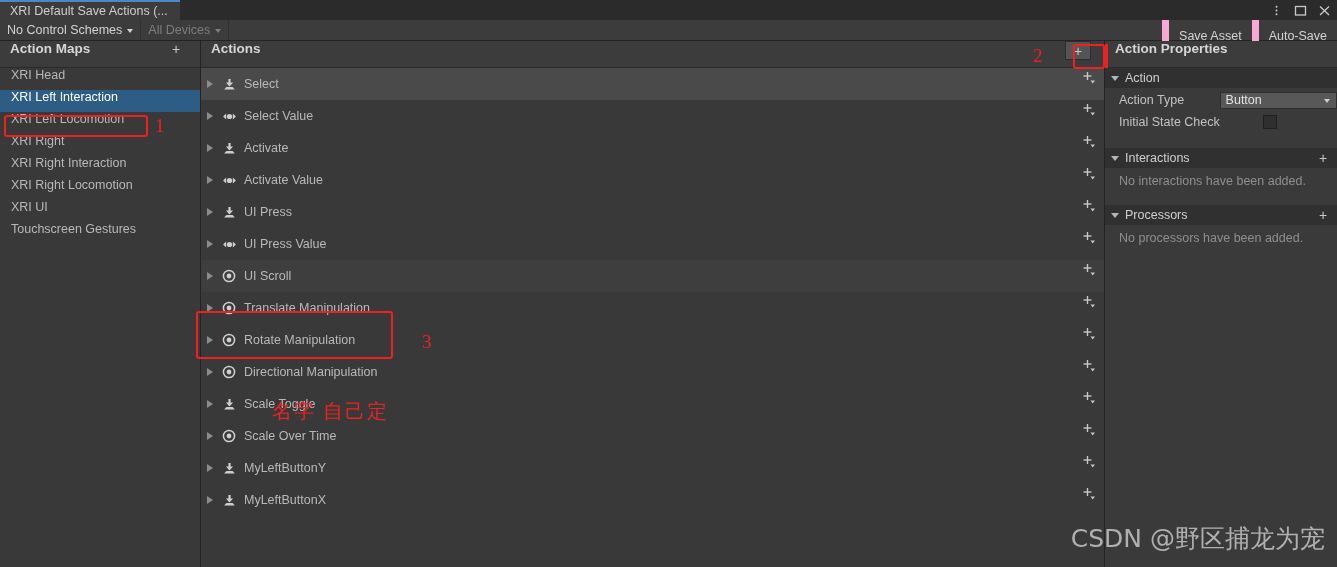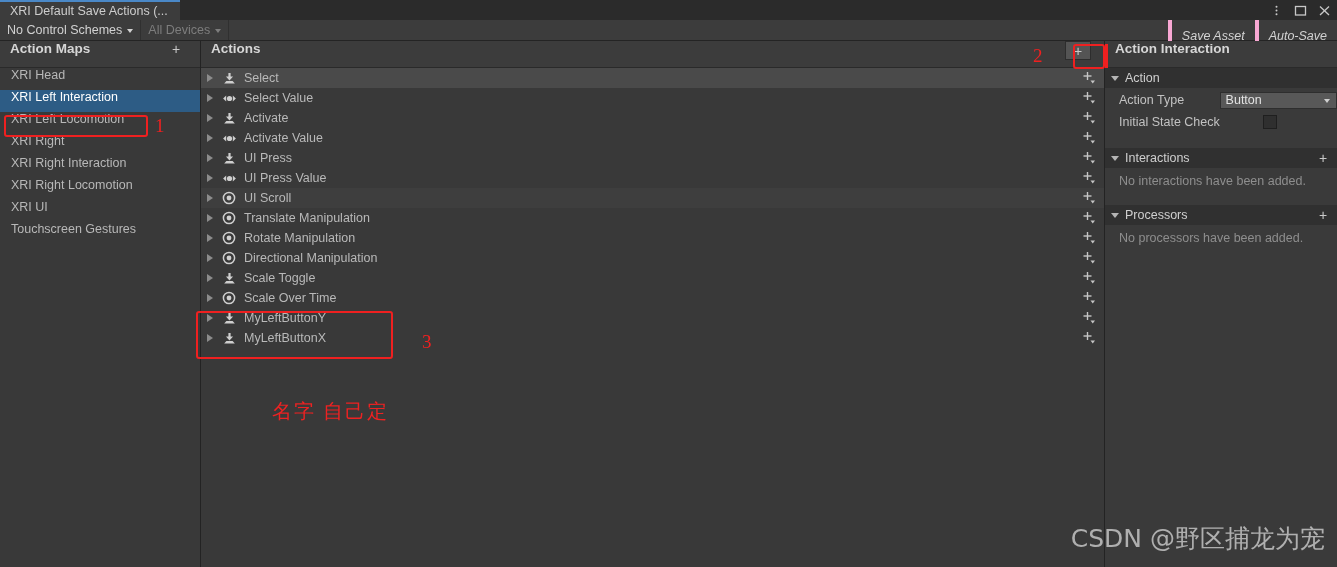--- a/index.html
+++ b/index.html
@@ -46,21 +46,21 @@
     border-right:1px solid #303030; white-space:nowrap;
   }
   .tbbtn.dim { color:#7d7d7d; }
   .caret-dn {
     width:0; height:0; border-left:3.5px solid transparent;
     border-right:3.5px solid transparent; border-top:4px solid currentColor;
     margin-top:1px;
   }
   .tbspacer { flex:1; }
   .tbright { display:flex; align-items:stretch; }
-  .tbright .tbbtn { border-right:none; border-left:4px solid #f9a8d4; padding:16px 10px;font-style:italic; }
+  .tbright .tbbtn { border-right:none; border-left:7px solid #f9a8d4; padding:16px 10px; }
 
   
   .panel-headrow {
     position:absolute; top:41px; height:27px;
     background:#3c3c3c; border-bottom:1px solid #2a2a2a;
     display:flex; align-items:flex-start;
   }
   .panel-title { font-size:13.5px; font-weight:bold; color:#d6d6d6; padding-left:10px; }
   .plus-btn {
     width:20px; height:16px; display:flex; align-items:center; justify-content:center;
@@ -80,21 +80,21 @@
 
   
   .map-row {
     height:22px; display:flex; align-items:flex-start;
     padding-left:11px; font-size:12.5px; color:#b8b8b8;
   }
   .map-row.selected { background:#2d5c85; color:#ffffff; }
 
   
   .act-row {
-    height:20px; display:flex; align-items:center;
+    height:32px; display:flex; align-items:center;
     font-size:12.5px; color:#b9b9b9; position:relative;
   }
   .act-row.alt { background:#4a4a4a; }
   .act-row.alt2 { background:#3e3e3e; }
   .foldout {
     width:18px; display:flex; align-items:center; justify-content:center; flex-shrink:0;
   }
   .tri-r {
     width:0; height:0; border-top:4.5px solid transparent;
     border-bottom:4.5px solid transparent; border-left:6px solid #8c8c8c;
@@ -213,21 +213,21 @@
 
   <div class="panel-headrow" id="acts-head">
     <span class="panel-title">Actions</span>
     <div style="flex:1"></div>
     <div class="plus-btn" style="margin-right:14px;width:26px;height:19px;background:#545454;border:1px solid #2d2d2d">
       <span>+</span>
     </div>
   </div>
 
   <div class="panel-headrow" id="props-head">
-    <span class="panel-title">Action Interaction</span>
+    <span class="panel-title">Action Properties</span>
   </div>
 
   <div class="panel-body" id="maps-body">
       <div class="map-row">
         <span>XRI Head</span>
       </div>
       <div class="map-row selected">
         <span>XRI Left Interaction</span>
       </div>
       <div class="map-row">

